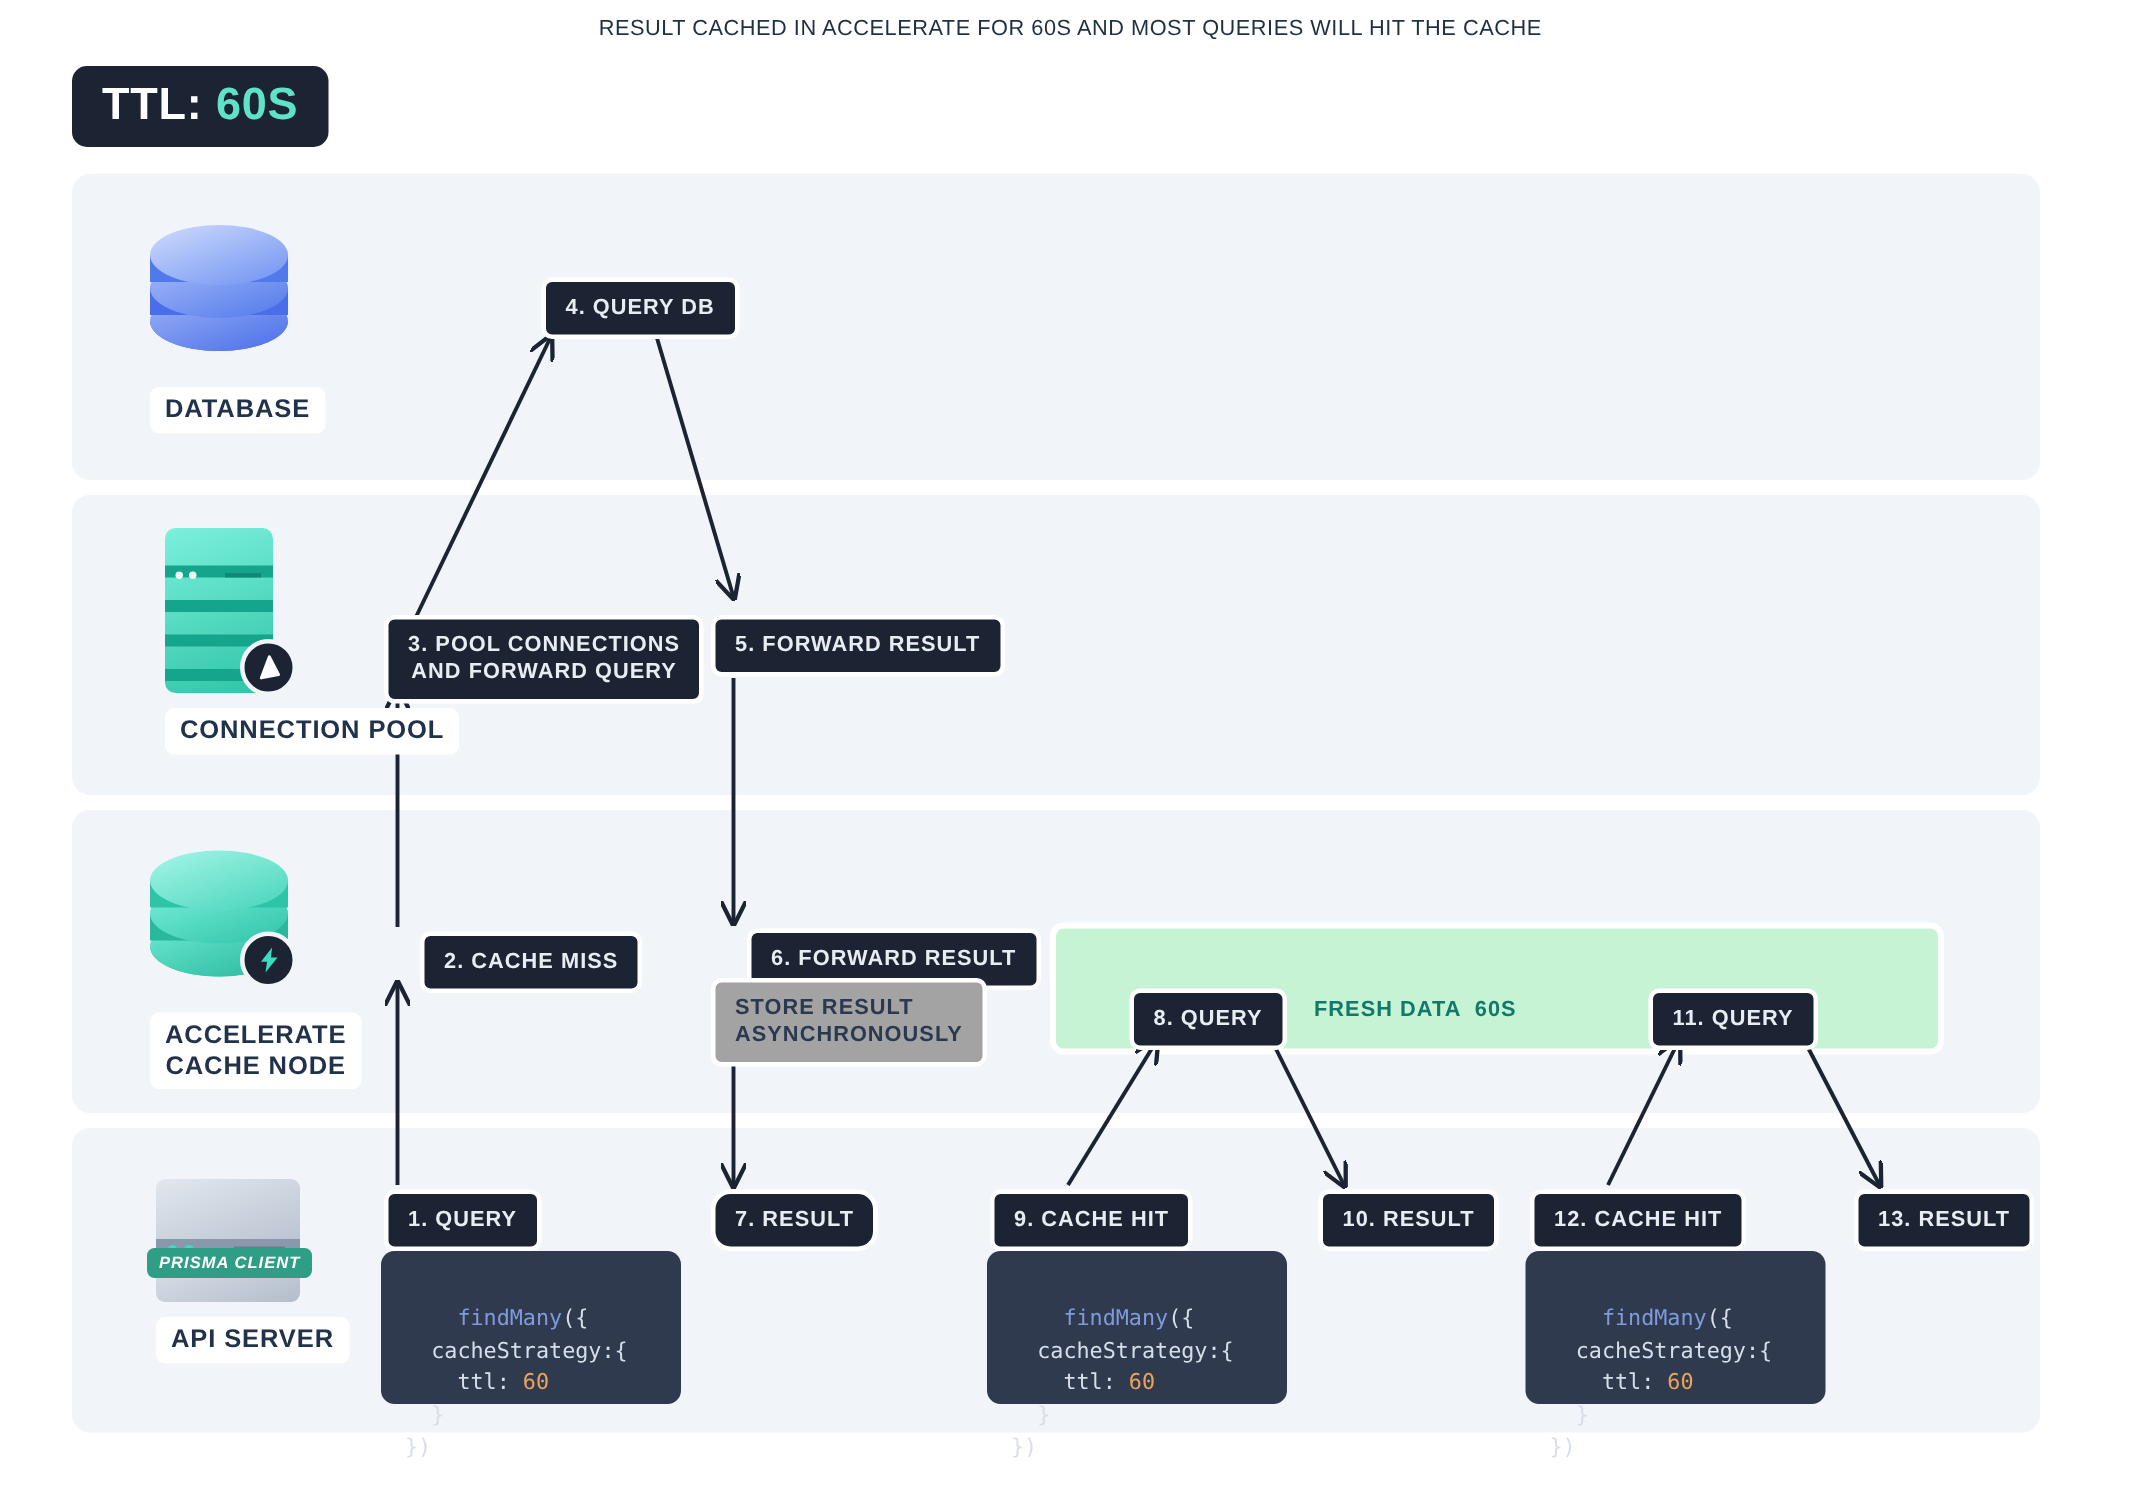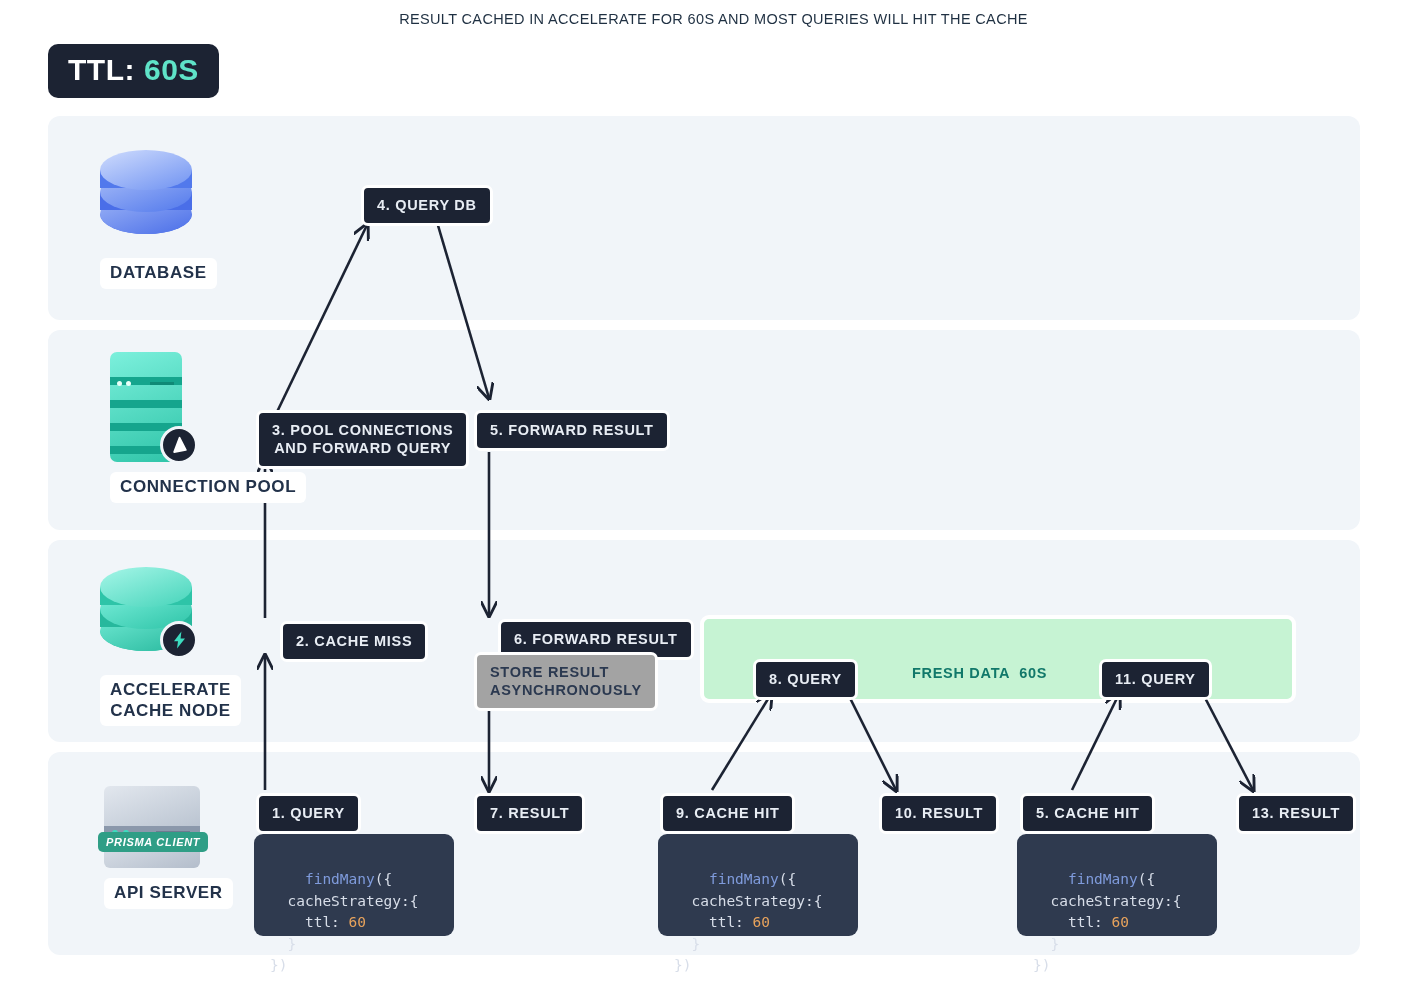--- a/index.html
+++ b/index.html
@@ -112,21 +112,20 @@
     position: absolute; left: 0; top: 11px; width: 100%;
     text-align: center;
     font-size: 14.5px; font-weight: normal; letter-spacing: 0.35px;
     color: #1f3042;
   }
   #fresh-data-label {
     position: absolute; left: 876px; top: 665px;
     font-size: 14.5px; font-weight: bold; letter-spacing: 0.7px;
     color: #11786a;
     white-space: pre;
-    margin-left: 36px;
   }
 
   
   .code-block {
     position: absolute;
     width: 200px; height: 102px;
     background: #2f3a4f;
     border-radius: 9px;
     padding: 14px 16px;
     font-family: "DejaVu Sans Mono", monospace;
@@ -265,27 +264,27 @@
 
   <div class="step gray" style="left:474px; top:652px;">STORE RESULT
 ASYNCHRONOUSLY</div>
 
   <div class="step" style="left:753px; top:659px;">8. QUERY</div>
 
   <div class="step" style="left:1099px; top:659px;">11. QUERY</div>
 
   <div class="step" style="left:256px; top:793px;">1. QUERY</div>
 
-  <div class="step" style="left:474px; top:793px;">7. RESULT</div>
+  <div class="step" style="left:474px; top:793px;border-radius:13px;">7. RESULT</div>
 
   <div class="step" style="left:660px; top:793px;">9. CACHE HIT</div>
 
   <div class="step" style="left:879px; top:793px;">10. RESULT</div>
 
-  <div class="step" style="left:1020px; top:793px;">5. CACHE HIT</div>
+  <div class="step" style="left:1020px; top:793px;">12. CACHE HIT</div>
 
   <div class="step" style="left:1236px; top:793px;">13. RESULT</div>
 
   <div class="code-block" style="left:254px; top:834px;">
     <span class="fn">findMany</span><span>({</span>
 <span>  cacheStrategy:{</span>
 <span>    ttl: </span><span class="num">60</span>
 <span>  }</span>
 <span>})</span>
   </div>

